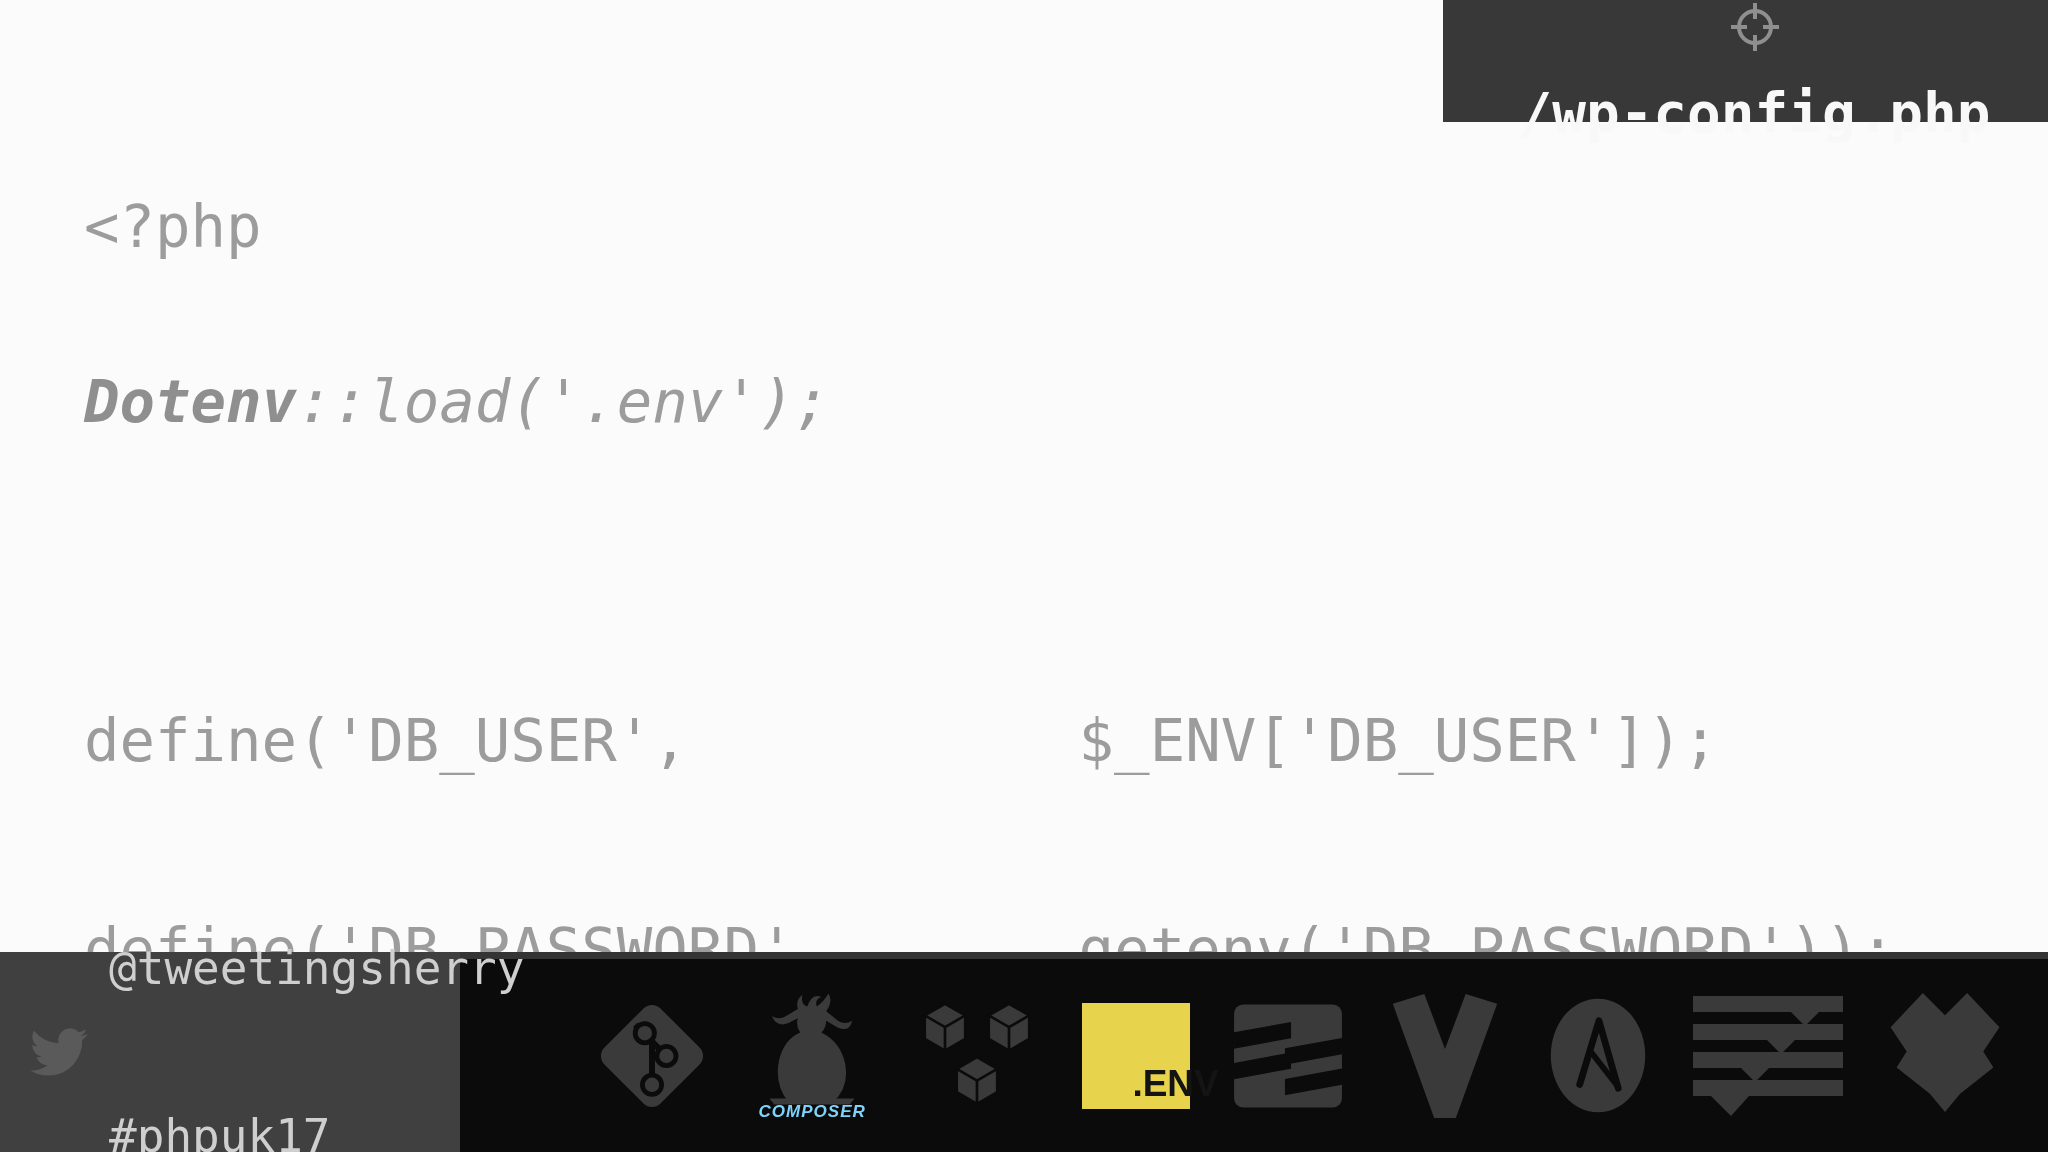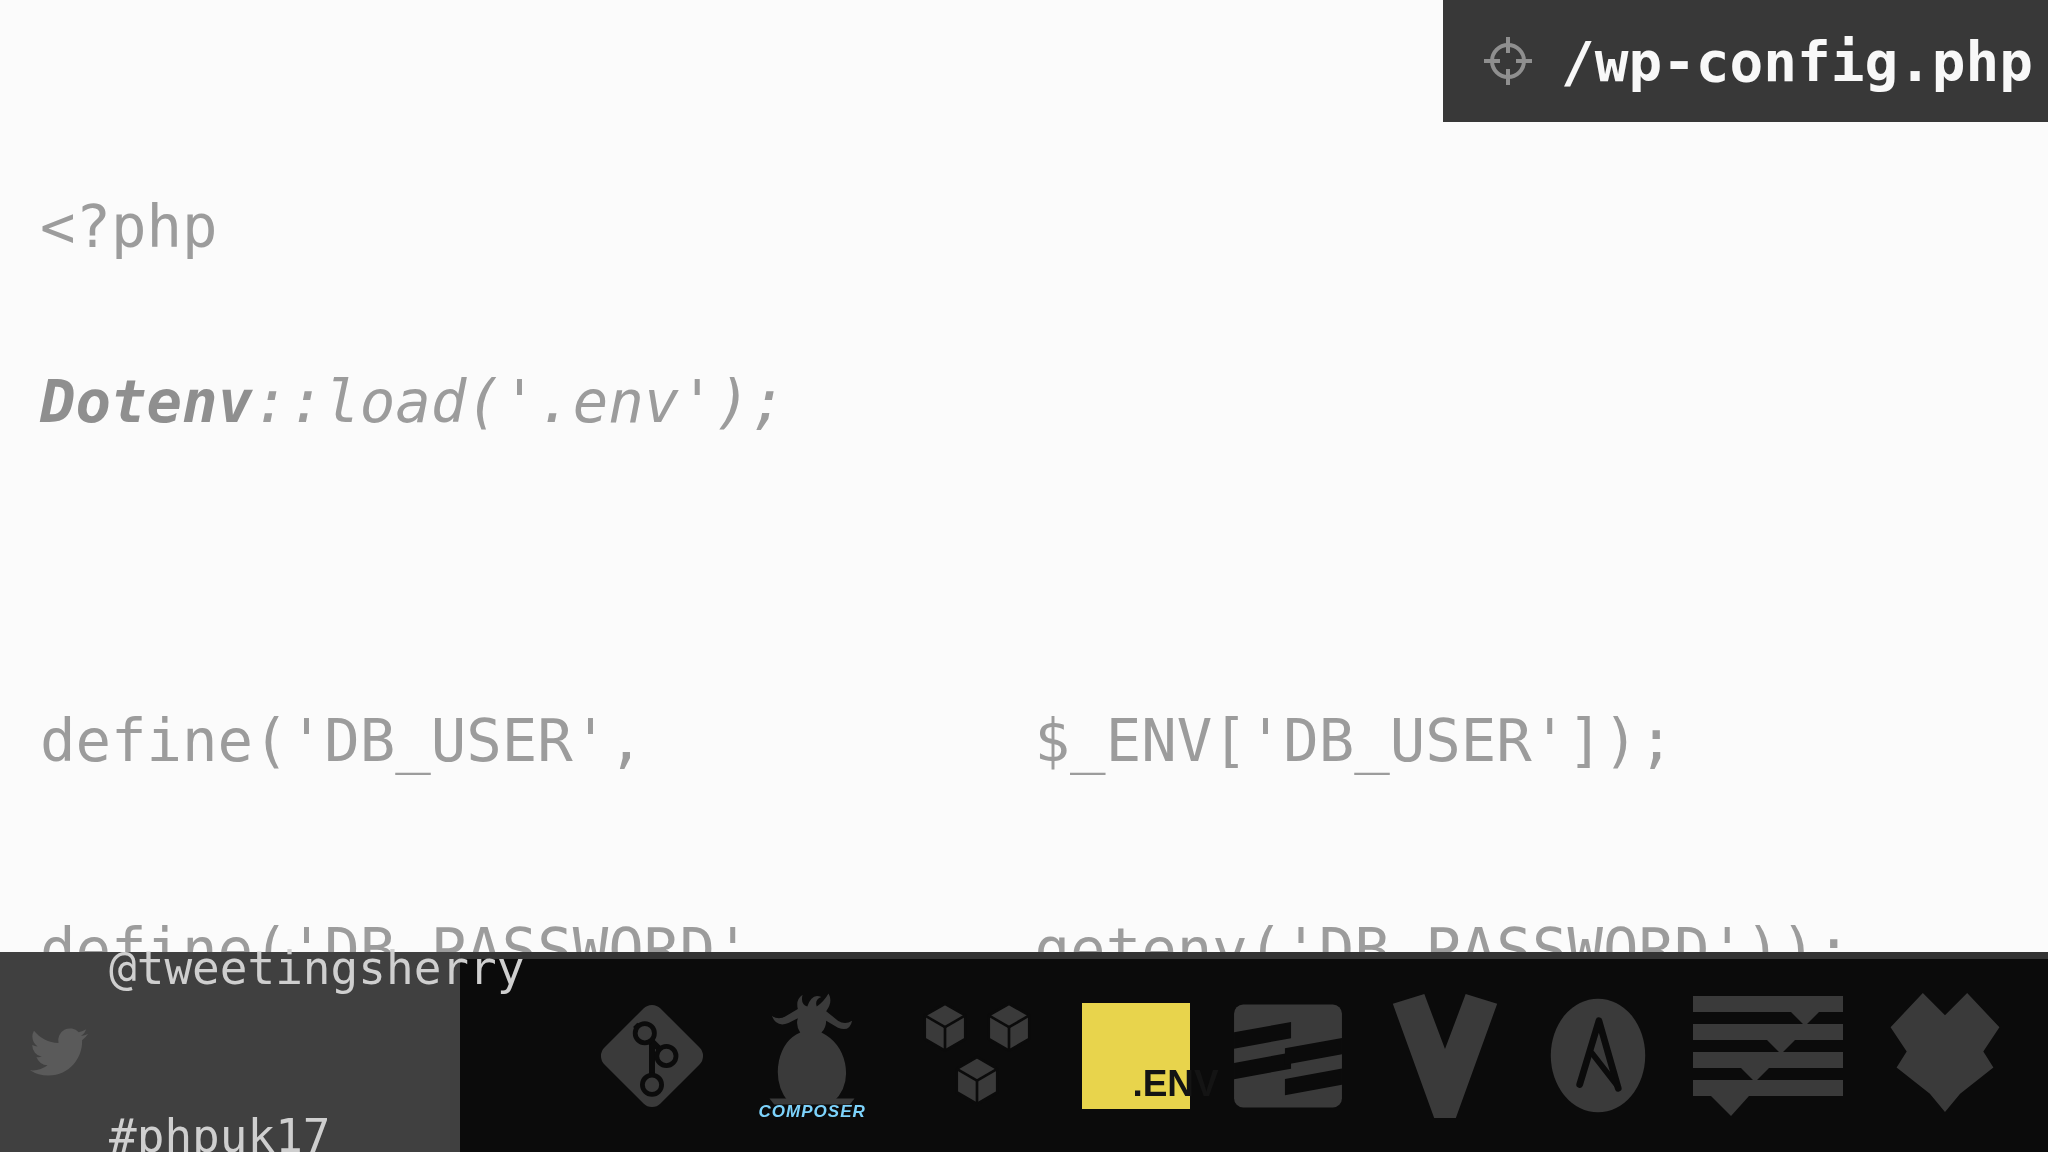--- a/index.html
+++ b/index.html
@@ -4,30 +4,30 @@
 <style>
   html,body{margin:0;padding:0;background:#222;}
   #slide{
     position:relative;width:2048px;height:1152px;overflow:hidden;
     background:#fbfbfb;font-family:"DejaVu Sans Mono",monospace;
   }
   
   .header-box{
     position:absolute;top:0;left:1443px;right:0;height:122px;
     background:#383838;display:flex;align-items:center;gap:26px;
-    padding-left:38px;box-sizing:border-box;
+    padding-left:18px;box-sizing:border-box;flex-direction:column;
   }
   .crosshair{flex:0 0 auto;display:block;}
   .filename{
     color:#f8f8f8;font-weight:bold;font-size:56px;white-space:pre;
     font-family:"DejaVu Sans Mono",monospace;letter-spacing:0;
   }
   
   .code{color:#9c9c9c;font-size:59px;white-space:pre;position:absolute;left:40px;}
-  .code div{height:74px;line-height:74px;}
+  .code div{height:74px;line-height:74px;margin-left:44px;}
   .code-top{top:52px;}
   .code-dotenv{top:228px;font-style:italic;}
   .code-dotenv div{height:72px;line-height:72px;}
   .code-defines{top:567px;}
   .code-defines div{height:71px;line-height:71px;}
   .kw-bold{font-weight:bold;color:#8f8f8f;}
   
   .footer{position:absolute;left:0;top:952px;width:2048px;height:200px;background:#0b0b0b;}
   .footer-topline{position:absolute;left:0;top:0;width:100%;height:7px;background:#343434;}
   .twitter-panel{

